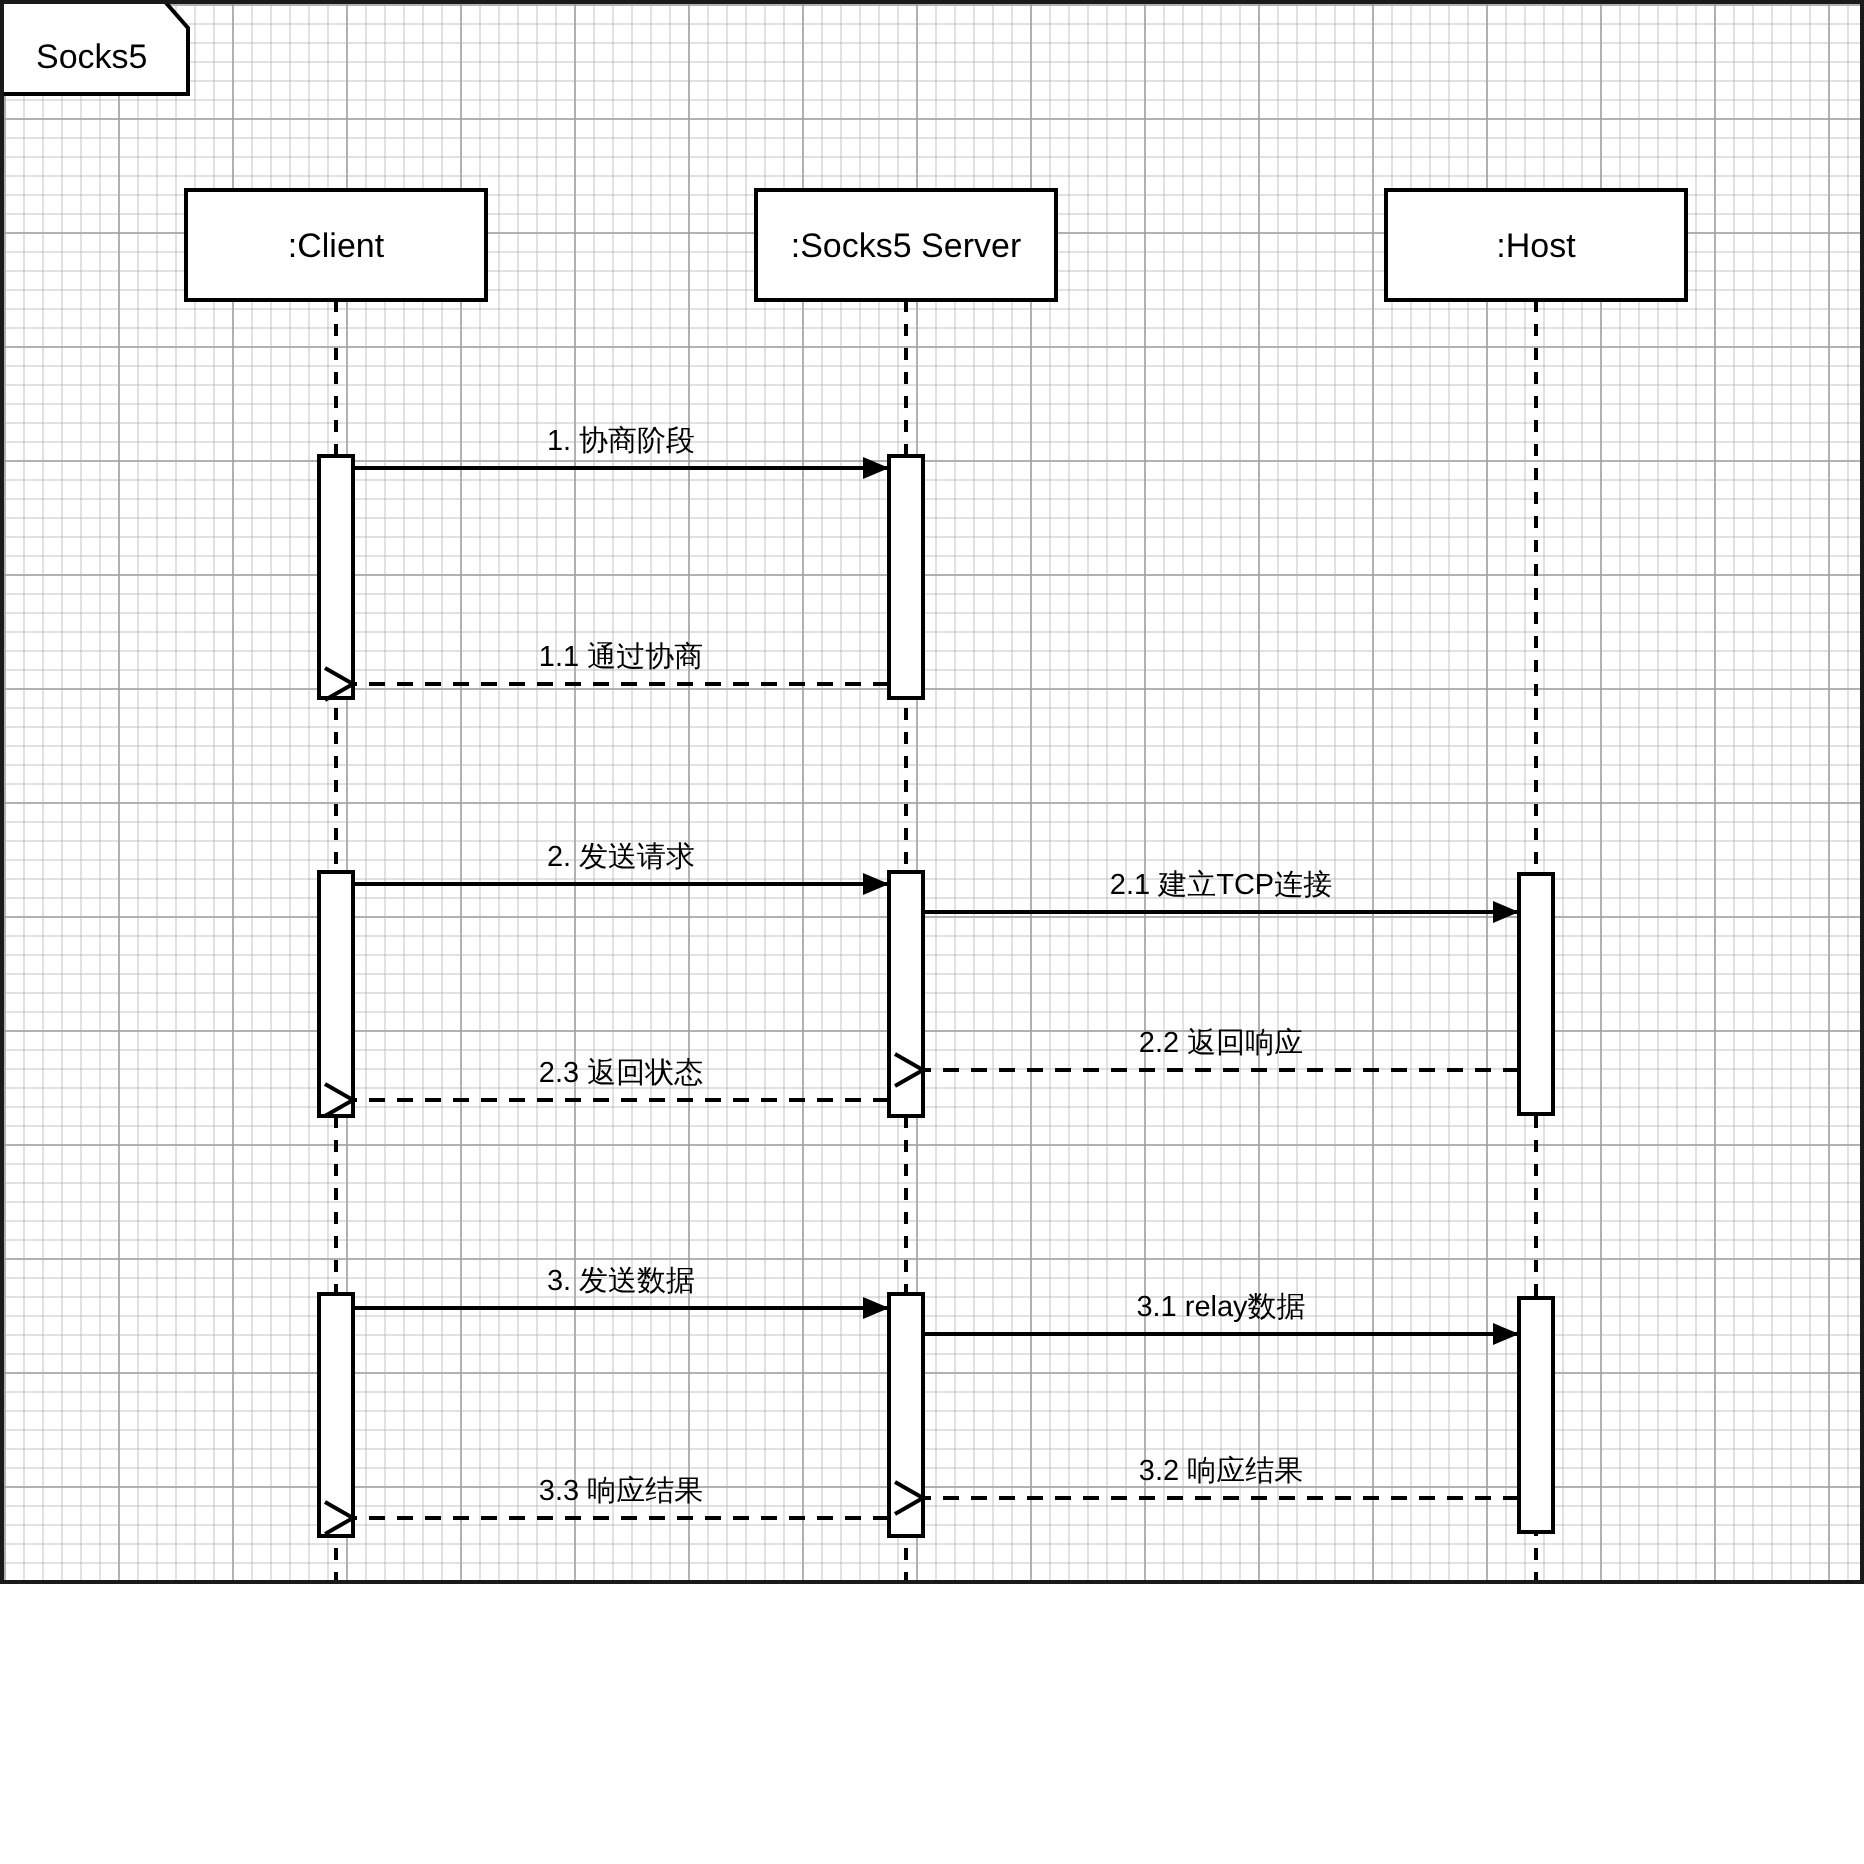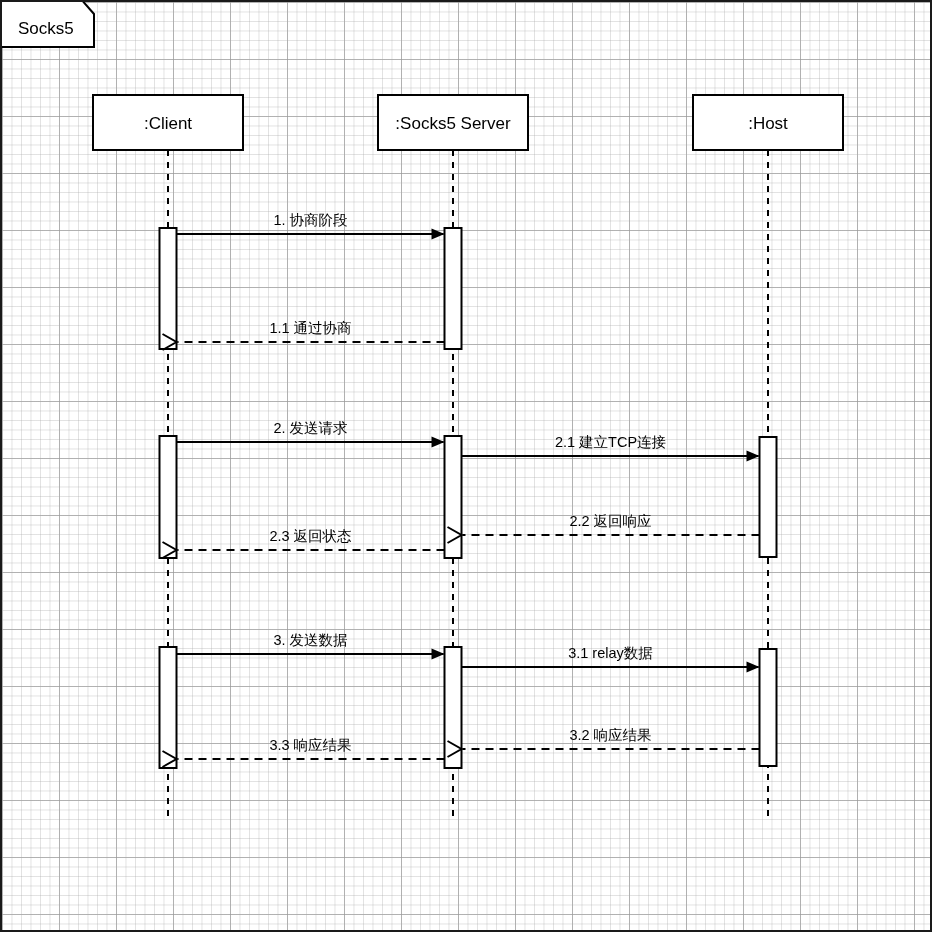--- a/index.html
+++ b/index.html
@@ -3,21 +3,21 @@
 <meta charset="utf-8">
 <style>
   html, body {
     margin: 0;
     padding: 0;
     background: #ffffff;
   }
   #canvas {
     position: relative;
     width: 932px;
-    height: 932px;
+    height: 792px;
     box-sizing: border-box;
     background-color: #ffffff;
     background-image:
       linear-gradient(to right, rgba(170,170,170,0.35) 1px, transparent 1px),
       linear-gradient(to bottom, rgba(170,170,170,0.35) 1px, transparent 1px),
       linear-gradient(to right, rgba(120,120,120,0.55) 1px, transparent 1px),
       linear-gradient(to bottom, rgba(120,120,120,0.55) 1px, transparent 1px);
     background-size:
       9.5px 9.5px,
       9.5px 9.5px,

